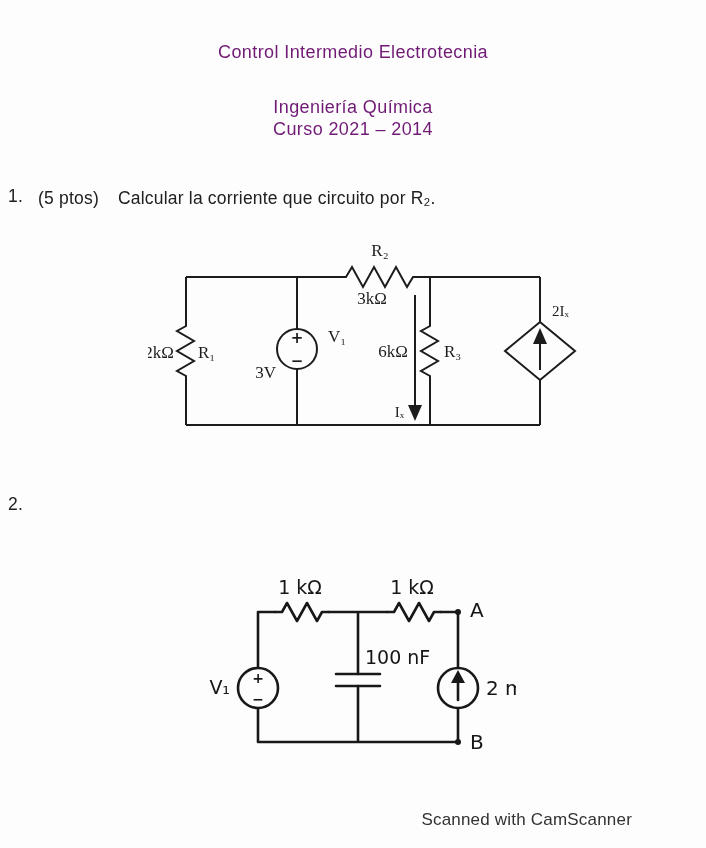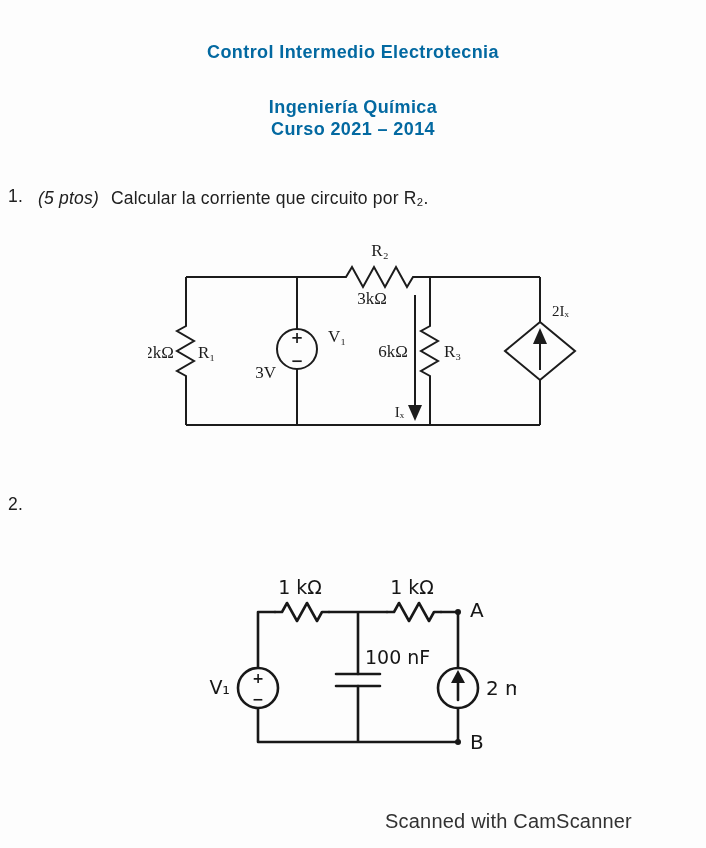--- a/index.html
+++ b/index.html
@@ -5,43 +5,43 @@
   html,body{margin:0;padding:0;}
   body{
     width:706px;height:848px;position:relative;overflow:hidden;
     background:#fdfdfd;
     font-family:"Liberation Sans","DejaVu Sans",sans-serif;
     color:#1e1e1e;
   }
   .page{position:absolute;inset:0;}
   .title-line{
     position:absolute;left:0;width:706px;text-align:center;
-    font-weight:bold;font-size:18px;letter-spacing:.4px;color:#0369a1;
+    font-weight:normal;font-size:18px;letter-spacing:.4px;color:#701a75;
   }
   .q-block{position:absolute;font-size:17.5px;letter-spacing:.2px;color:#202020;}
   .q-number{position:absolute;left:0;top:0;}
   .q-body{padding-left:30px;line-height:24px;}
-  .q-points{font-style:italic;margin-right:12px;}
+  .q-points{margin-right:19px;}
   .circuit-svg{position:absolute;}
   .c1-stroke{stroke:#1c1c1c;stroke-width:2;fill:none;}
   .c1-fill{fill:#1c1c1c;stroke:none;}
   .c1-shape{stroke:#1c1c1c;stroke-width:2;fill:#fdfdfd;}
   .c1-label{font-family:"Liberation Serif","DejaVu Serif","DejaVu Sans",serif;
             font-size:17px;fill:#1c1c1c;}
   .c1-small{font-size:15px;}
   .c1-sign{font-family:"DejaVu Sans",sans-serif;font-size:15px;font-weight:bold;fill:#1c1c1c;}
   .c2-stroke{stroke:#181818;stroke-width:2.6;fill:none;stroke-linecap:round;stroke-linejoin:round;}
   .c2-fill{fill:#181818;stroke:none;}
   .c2-shape{stroke:#181818;stroke-width:2.6;fill:#fdfdfd;}
   .c2-label{font-family:"DejaVu Sans","Liberation Sans",sans-serif;font-size:19px;fill:#161616;}
   .c2-big{font-size:20px;}
   .c2-sign{font-family:"DejaVu Sans",sans-serif;font-size:14px;font-weight:bold;fill:#161616;}
   .watermark{
     position:absolute;top:810px;right:74px;
-    font-size:20px;color:#323232;letter-spacing:.2px;
+    font-size:17px;color:#323232;letter-spacing:.2px;
   }
 </style>
 </head>
 <body>
 
 <div class="page">
 
   <div class="title-line" style="top:42px">Control Intermedio Electrotecnia</div>
   <div class="title-line" style="top:97px">Ingeniería Química</div>
   <div class="title-line" style="top:119px">Curso 2021 – 2014</div>

